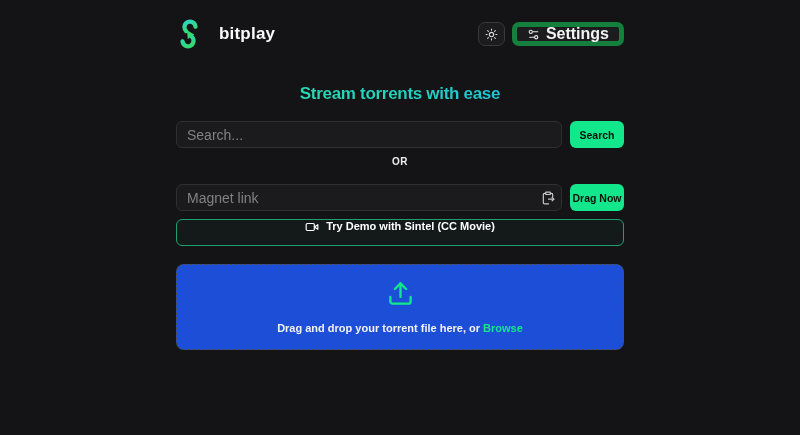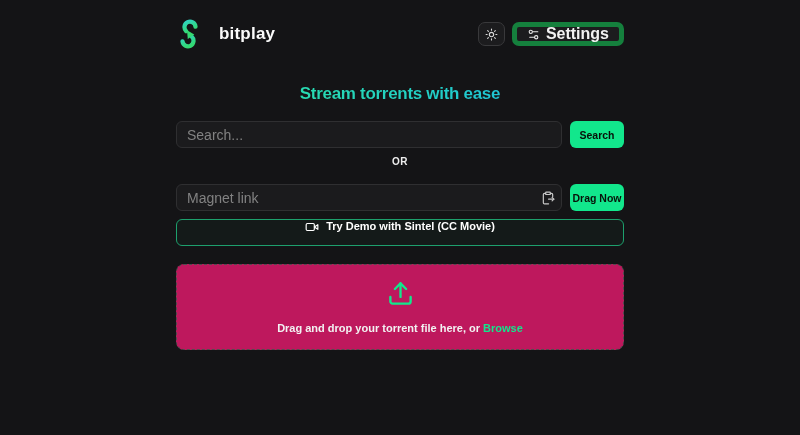--- a/index.html
+++ b/index.html
@@ -29,21 +29,21 @@
   input{flex:1;height:27px;background:#1b1b1d;border:1px solid var(--border);border-radius:6px;color:#e2e2e2;font-size:14px;padding:0 10px;outline:none;}
   input::placeholder{color:#828282;}
   .accent-btn{width:54px;height:27px;background:var(--accent);color:#081209;border:none;border-radius:6px;font-size:10.5px;font-weight:700;cursor:pointer;}
   .or{margin:8px 0;text-align:center;font-size:10px;font-weight:700;color:#ededed;letter-spacing:.4px;}
   .input-wrap{position:relative;flex:1;display:flex;}
   .input-wrap input{width:100%;padding-right:22px;}
   .paste-btn{position:absolute;right:5px;top:50%;transform:translateY(-50%);background:none;border:none;cursor:pointer;display:flex;align-items:center;padding:2px;}
   
   .demo-btn{margin-top:8px;width:100%;height:27px;display:flex;align-items:flex-start;justify-content:center;gap:7px;background:rgba(18,231,140,0.03);border:1px solid var(--accent-dim);border-radius:6px;color:#fff;font-size:11px;font-weight:600;cursor:pointer;}
   
-  .dropzone{margin-top:18px;height:86px;border:1.5px dashed #4f4f4f;border-radius:8px;background:#be185d;display:flex;flex-direction:column;align-items:center;justify-content:center;gap:15px;cursor:pointer;}
+  .dropzone{margin-top:18px;height:86px;border:1.5px dashed #4f4f4f;border-radius:8px;background:#1d4ed8;display:flex;flex-direction:column;align-items:center;justify-content:center;gap:15px;cursor:pointer;}
   .dz-text{font-size:11px;font-weight:700;color:#f2f2f2;}
   .dz-text a{color:var(--accent);text-decoration:none;cursor:pointer;}
   svg{display:block;}
 </style>
 </head>
 <body>
 
 <div class="container">
 
   <header>

